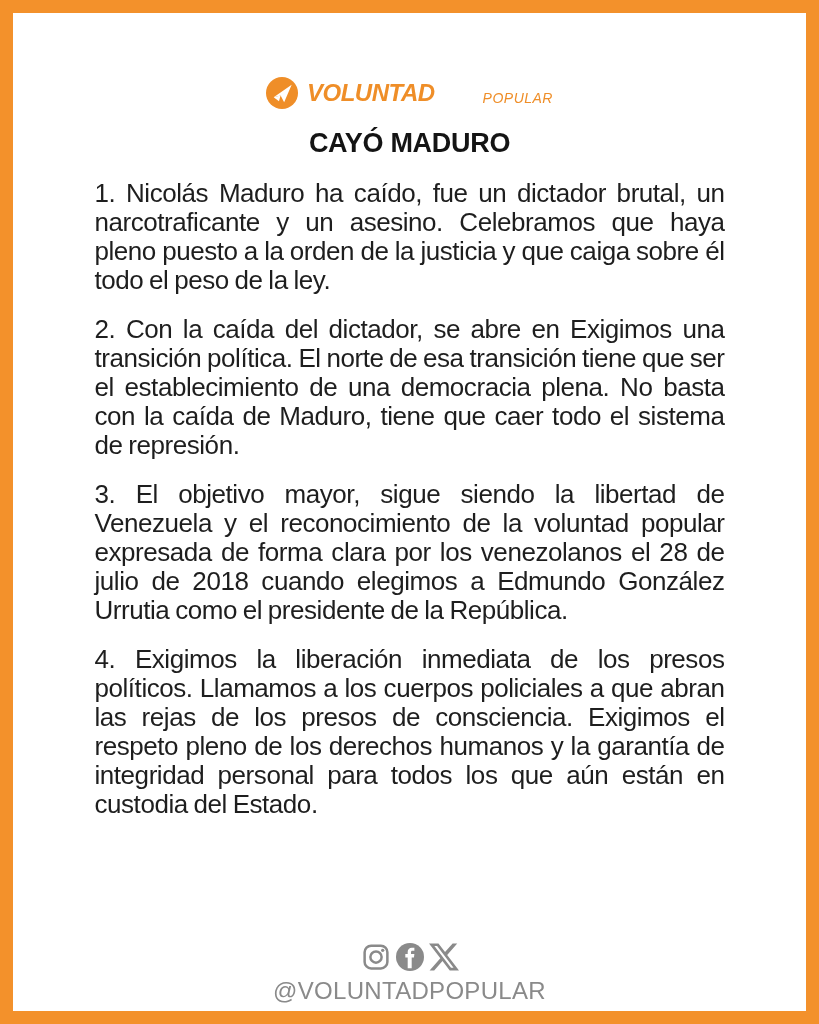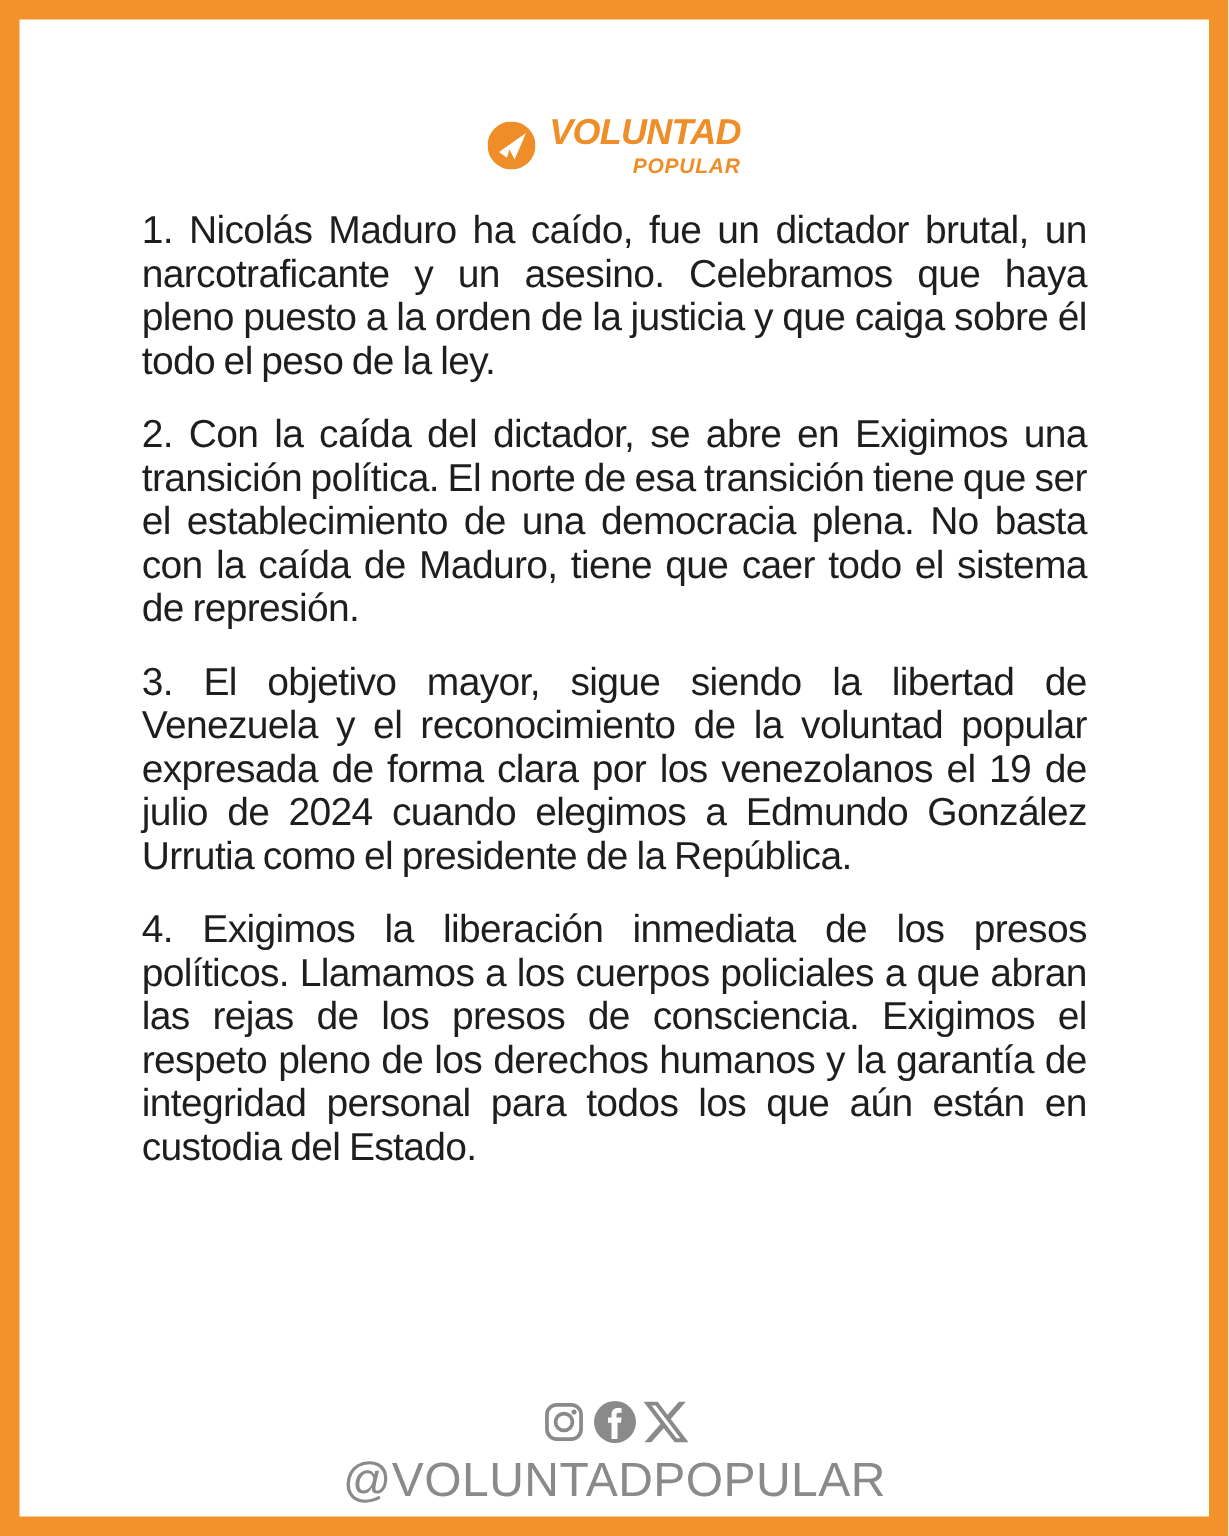--- a/index.html
+++ b/index.html
@@ -20,27 +20,27 @@
     background:var(--page-bg);
     border:13px solid var(--frame-orange);
     overflow:hidden;
   }
 
   
   .header{margin-top:64px;display:flex;justify-content:center;}
   .logo-row{display:flex;align-items:center;gap:9px;}
   .logo-mark{width:32px;height:32px;color:var(--logo-orange);flex:0 0 auto;}
   .logo-mark svg{width:32px;height:32px;display:block;}
-  .logo-text{display:flex;flex-direction:column;align-items:flex-end;color:var(--logo-orange);}
+  .logo-text{display:flex;flex-direction:row;align-items:flex-end;color:var(--logo-orange);gap:48px;}
   .brand-top{
     font-size:24px;font-weight:bold;font-style:italic;
     line-height:1;letter-spacing:-0.5px;
   }
   .brand-bottom{
-    font-size:14px;font-weight:bold;font-style:italic;
+    font-size:14px;font-weight:normal;font-style:italic;
     line-height:1;margin-top:2px;letter-spacing:0.5px;
   }
 
   
   .doc-title{
     margin-top:21px;
     text-align:center;
     font-size:27px;font-weight:bold;
     letter-spacing:-0.3px;
     line-height:1;
@@ -68,21 +68,21 @@
     position:absolute;left:0;right:0;bottom:6px;
     text-align:center;
   }
   .social-row{
     display:flex;justify-content:center;align-items:center;gap:4px;
     color:var(--muted-gray);
   }
   .social-row svg{width:30px;height:30px;display:block;}
   .handle{
     margin-top:5px;
-    font-size:32px;
+    font-size:24px;
     letter-spacing:0.3px;
     color:var(--muted-gray);
   }
 </style>
 </head>
 <body>
 
 <div class="page">
 
   <div class="header">
@@ -94,28 +94,29 @@
           <path fill="#fff" d="M11.5 30.5 L21.9 27.9 L19.4 36.3 Z"></path>
         </svg>
       </span>
       <span class="logo-text">
         <span class="brand-top">VOLUNTAD</span>
         <span class="brand-bottom">POPULAR</span>
       </span>
     </div>
   </div>
 
+  <div class="doc-title">CAYÓ MADURO</div>
 
   <div class="statement">
 
     <p class="para"><span class="num">1.</span> <span>Nicolás Maduro ha caído, fue un dictador brutal, un narcotraficante y un asesino. Celebramos que haya pleno puesto a la orden de la justicia y que caiga sobre él todo el peso de la ley.</span></p>
 
     <p class="para"><span class="num">2.</span> <span>Con la caída del dictador, se abre en Exigimos una transición política. El norte de esa transición tiene que ser el establecimiento de una democracia plena. No basta con la caída de Maduro, tiene que caer todo el sistema de represión.</span></p>
 
-    <p class="para"><span class="num">3.</span> <span>El objetivo mayor, sigue siendo la libertad de Venezuela y el reconocimiento de la voluntad popular expresada de forma clara por los venezolanos el 19 de julio de 2024 cuando elegimos a Edmundo González Urrutia como el presidente de la República.</span></p>
+    <p class="para"><span class="num">3.</span> <span>El objetivo mayor, sigue siendo la libertad de Venezuela y el reconocimiento de la voluntad popular expresada de forma clara por los venezolanos el 28 de julio de 2018 cuando elegimos a Edmundo González Urrutia como el presidente de la República.</span></p>
 
     <p class="para"><span class="num">4.</span> <span>Exigimos la liberación inmediata de los presos políticos. Llamamos a los cuerpos policiales a que abran las rejas de los presos de consciencia. Exigimos el respeto pleno de los derechos humanos y la garantía de integridad personal para todos los que aún están en custodia del Estado.</span></p>
 
   </div>
 
   <div class="footer">
     <div class="social-row">
       <span>
         <svg viewBox="0 0 24 24" aria-hidden="true">
           <rect x="2.9" y="2.9" width="18.2" height="18.2" rx="5.2" fill="none" stroke="currentColor" stroke-width="2"></rect>

